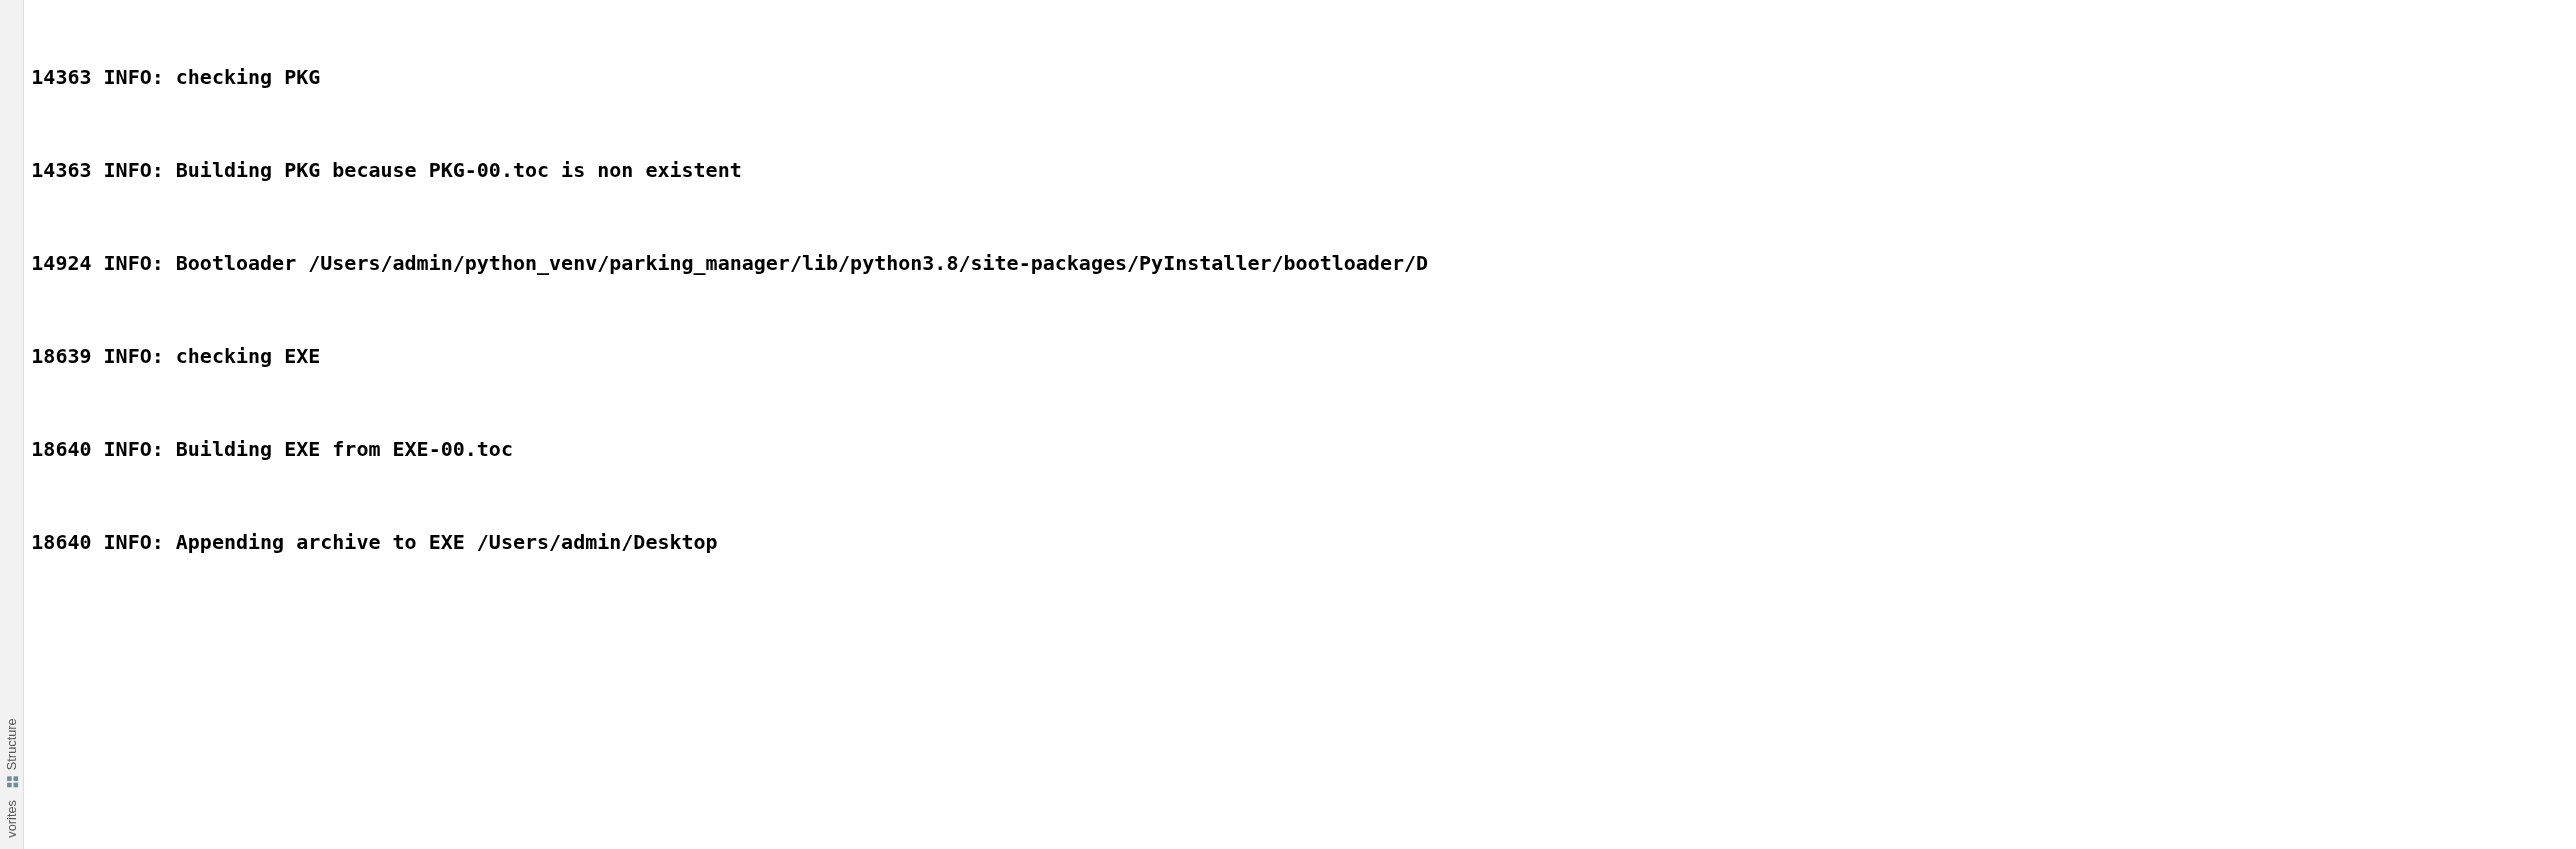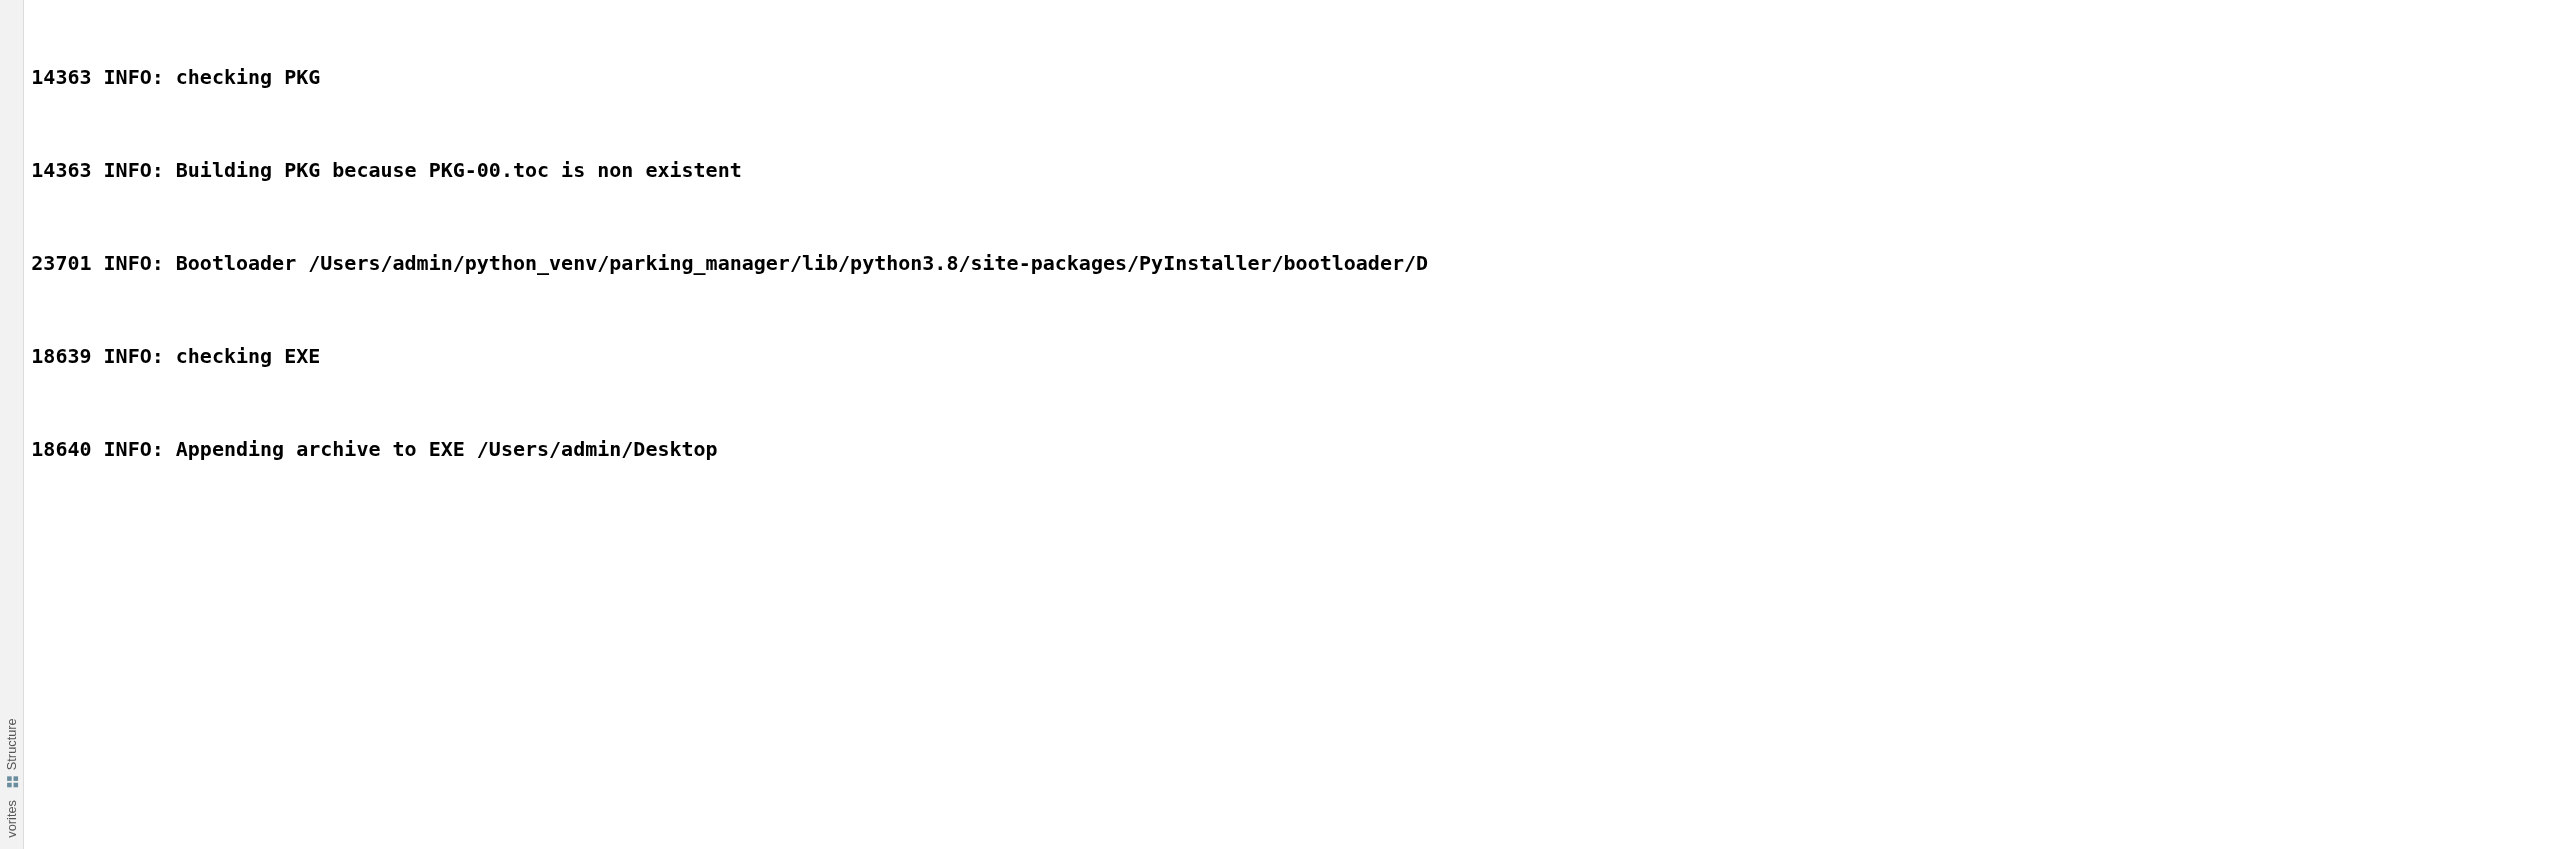--- a/index.html
+++ b/index.html
@@ -73,21 +73,22 @@
     <span>Structure</span>
   </div>
   <div class="sidebar-item">
     <span>vorites</span>
   </div>
 </div>
 
 <div class="terminal">
   <div class="log-line">14363 INFO: checking PKG</div>
   <div class="log-line">14363 INFO: Building PKG because PKG-00.toc is non existent</div>
-  <div class="log-line">23701 INFO: Bootloader /Users/admin/python_venv/parking_manager/lib/python3.8/site-packages/PyInstaller/bootloader/D</div>
+  <div class="log-line">14924 INFO: Bootloader /Users/admin/python_venv/parking_manager/lib/python3.8/site-packages/PyInstaller/bootloader/D</div>
   <div class="log-line">18639 INFO: checking EXE</div>
+  <div class="log-line">18640 INFO: Building EXE from EXE-00.toc</div>
   <div class="log-line">18640 INFO: Appending archive to EXE /Users/admin/Desktop</div>
   
   
   
   
 </div>
 
 
 </body></html>

